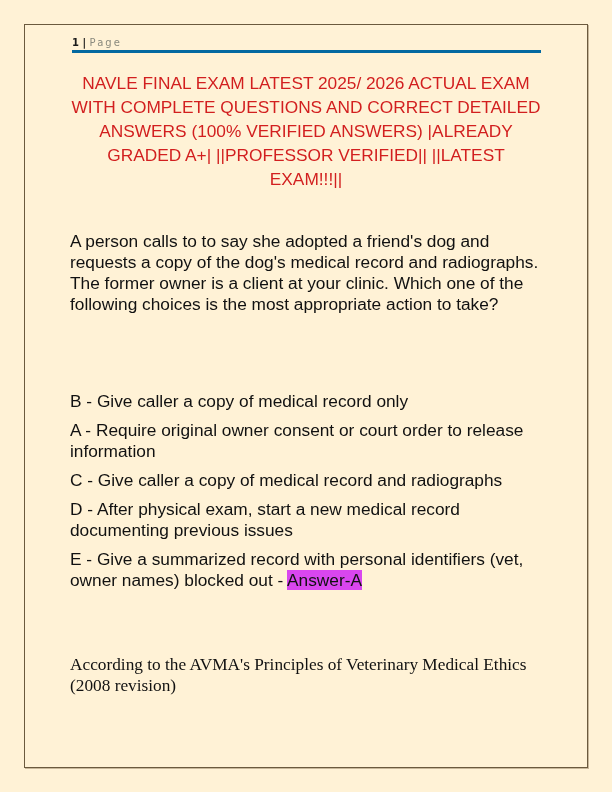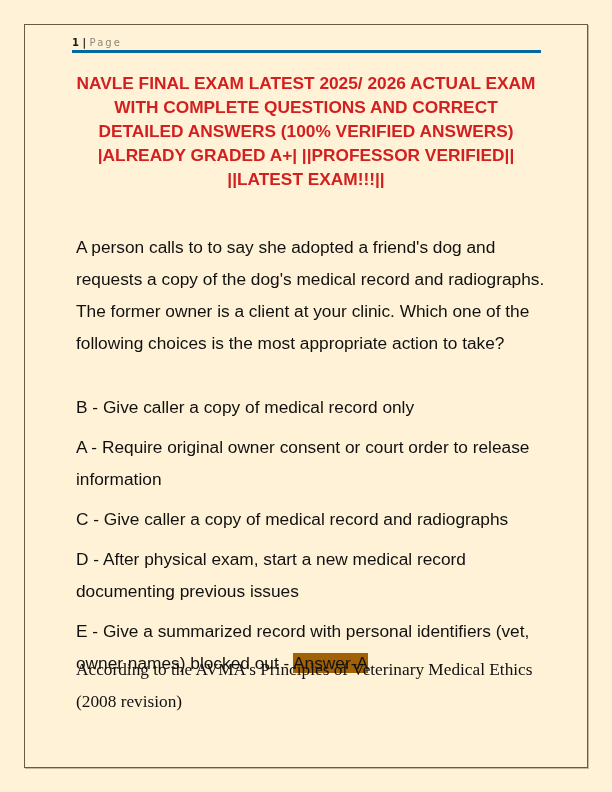--- a/index.html
+++ b/index.html
@@ -21,31 +21,31 @@
     border-bottom: 3px solid #0369a1;
     font-family: "DejaVu Sans", sans-serif;
     font-size: 10px; line-height: 15px;
   }
   .page-num { color: #1a1a1a; font-weight: bold; }
   .page-sep { color: #1a1a1a; font-weight: bold; }
   .page-word { color: #8a8a7e; letter-spacing: 2px; }
   .title {
     position: absolute; left: 70px; top: 71px; width: 472px;
     text-align: center;
-    color: #d21f1f; font-weight: bold;
+    color: #d21f1f; font-weight: normal;
     font-size: 17.3px; line-height: 24px;
   }
   .body-text {
-    position: absolute; left: 76px; width: 475px;
-    color: #111; font-size: 17.3px; line-height: 32px;
+    position: absolute; left: 70px; width: 475px;
+    color: #111; font-size: 17.3px; line-height: 21px;
   }
   .question { top: 231px; }
   .options { top: 391px; }
   .option { margin: 0 0 8px 0; }
-  .answer-highlight { background: #a16207; }
+  .answer-highlight { background: #d946ef; }
   .reference { top: 654px; font-family: Liberation Serif, serif; }
 </style>
 </head>
 <body>
 
 <div class="page-border"></div>
 
 <div class="page-header">
   <span class="page-num">1</span><span class="page-sep"> | </span><span class="page-word">Page</span>
 </div>

